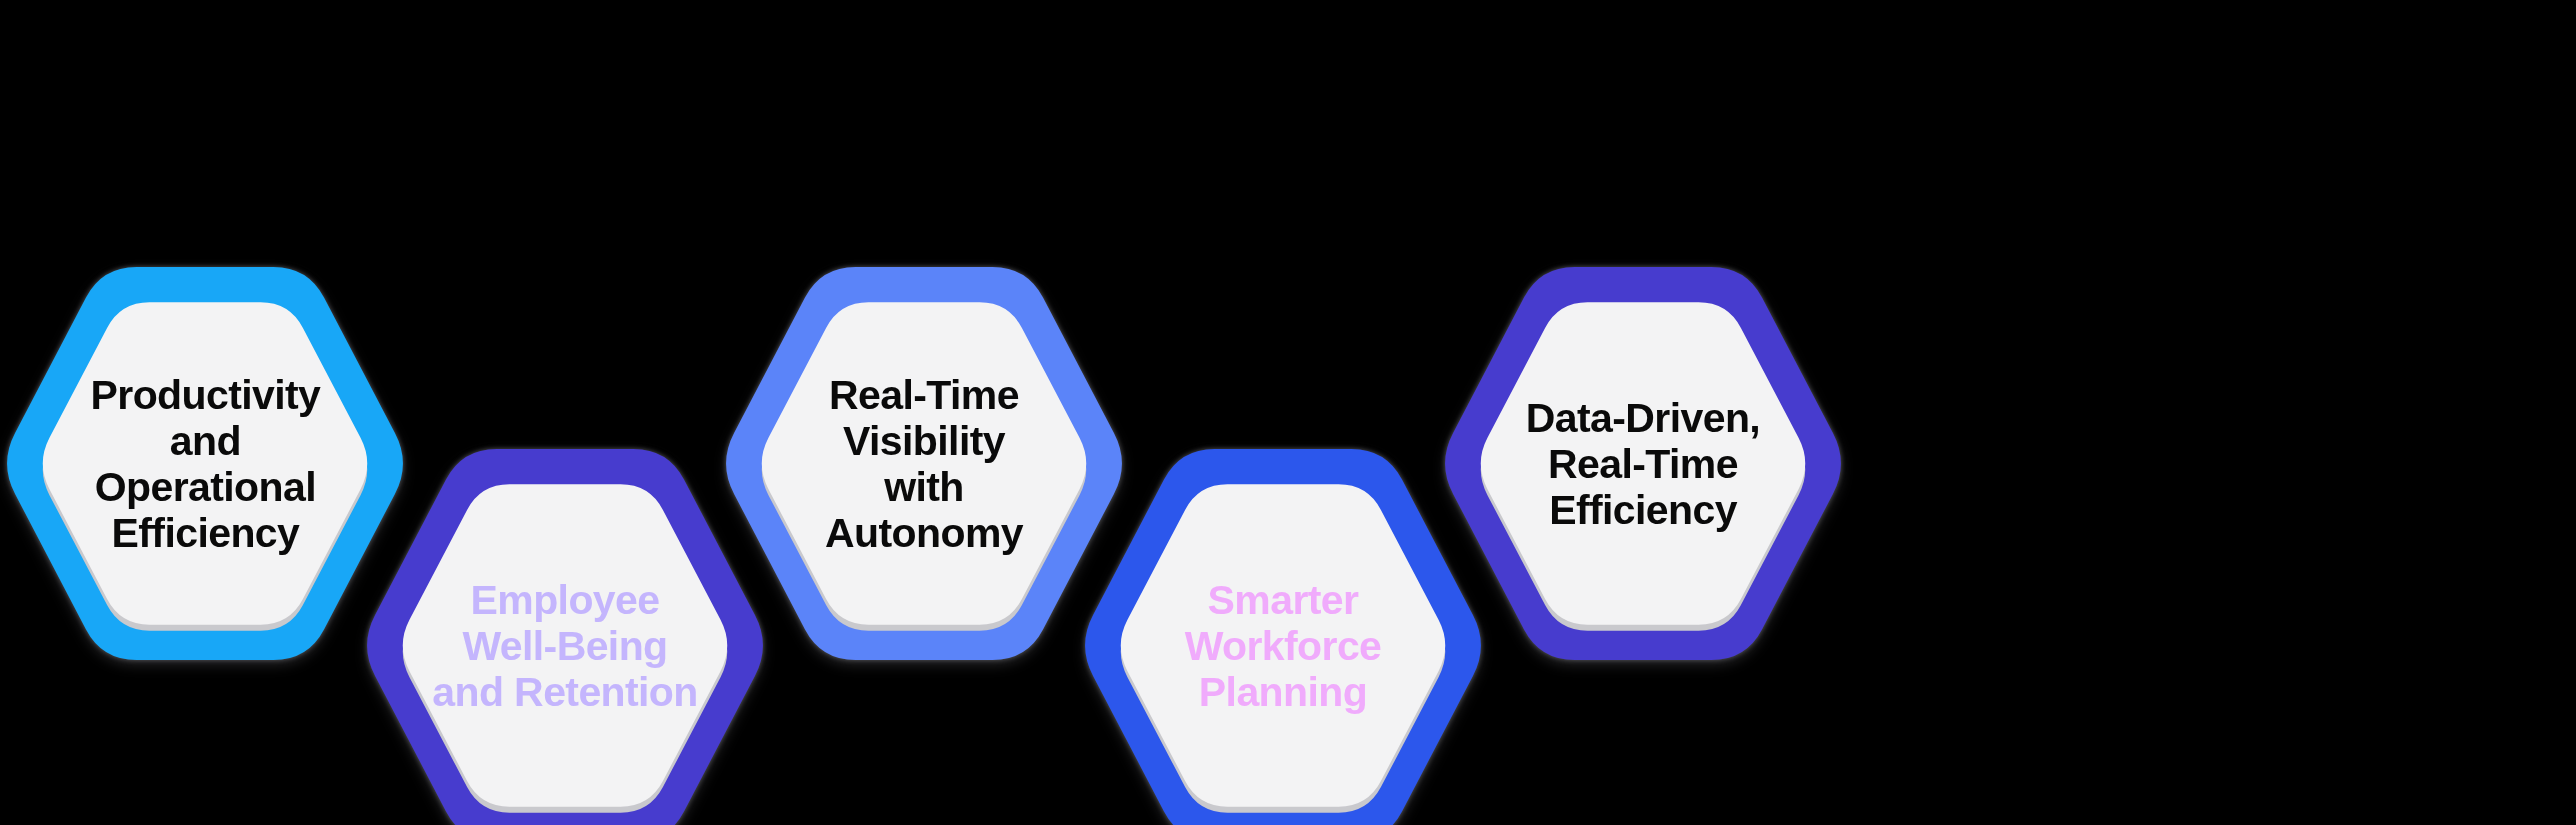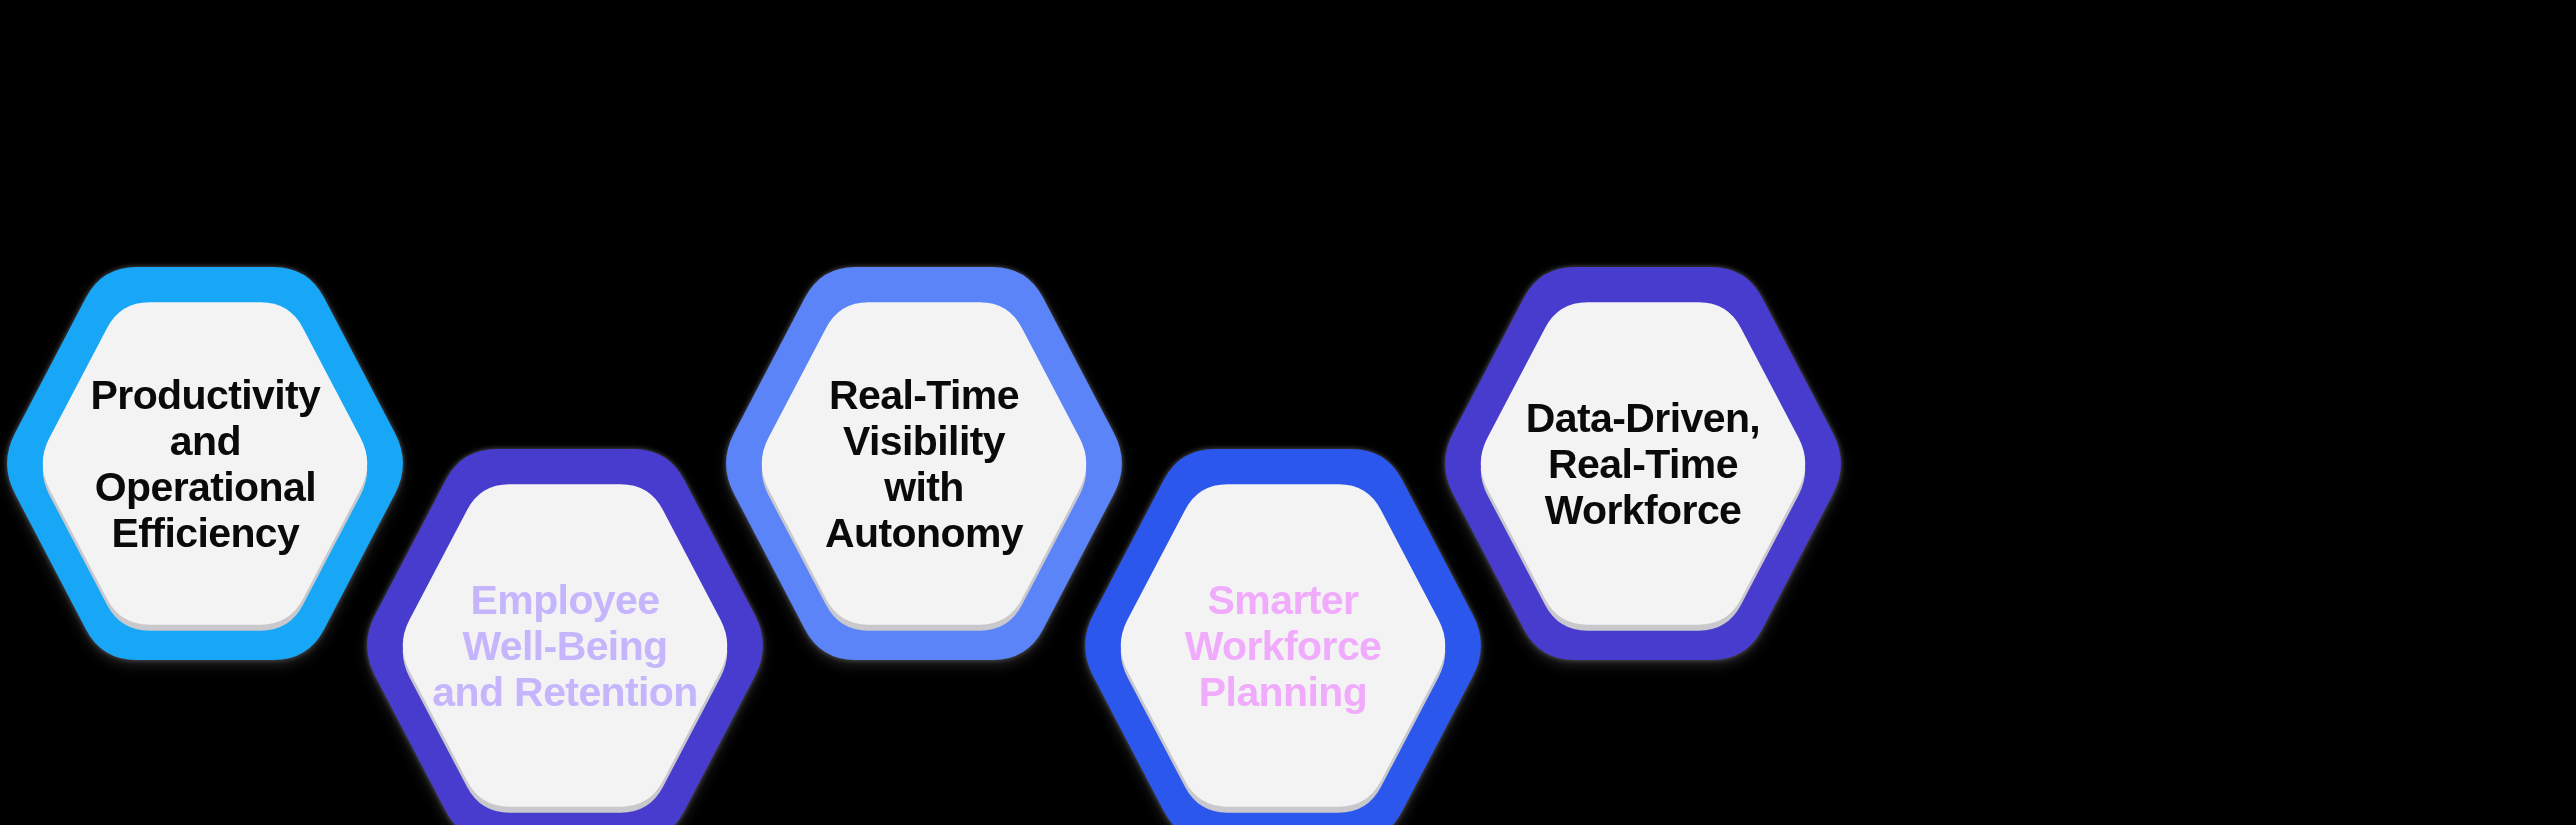--- a/index.html
+++ b/index.html
@@ -107,16 +107,16 @@
 
 
   <div class="hex">
     <svg viewBox="0 0 740 706">
       <path class="p-outer" d="M28.8 407.9Q0.0 353.0 28.8 298.1L156.2 54.9Q185.0 0.0 247.0 0.0L493.0 0.0Q555.0 0.0 583.8 54.9L711.2 298.1Q740.0 353.0 711.2 407.9L583.8 651.1Q555.0 706.0 493.0 706.0L247.0 706.0Q185.0 706.0 156.2 651.1Z" fill="#473CCE"></path>
       <path class="p-shadow" transform="translate(0,11)" d="M90.6 399.1Q66.5 353.0 90.6 306.9L194.1 109.6Q218.3 63.5 270.3 63.5L469.8 63.5Q521.8 63.5 545.9 109.6L649.4 306.9Q673.5 353.0 649.4 399.1L545.9 596.4Q521.8 642.5 469.8 642.5L270.3 642.5Q218.3 642.5 194.1 596.4Z" fill="#C9C9CD"></path>
       <path class="p-inner" d="M90.6 399.1Q66.5 353.0 90.6 306.9L194.1 109.6Q218.3 63.5 270.3 63.5L469.8 63.5Q521.8 63.5 545.9 109.6L649.4 306.9Q673.5 353.0 649.4 399.1L545.9 596.4Q521.8 642.5 469.8 642.5L270.3 642.5Q218.3 642.5 194.1 596.4Z" fill="#F3F3F4"></path>
     </svg>
     <div class="hex-label" style="color: rgb(10, 10, 10);">Data-Driven,
 Real-Time
-Workforce</div>
+Efficiency</div>
   </div>
 </div>
 
 
 </body></html>

